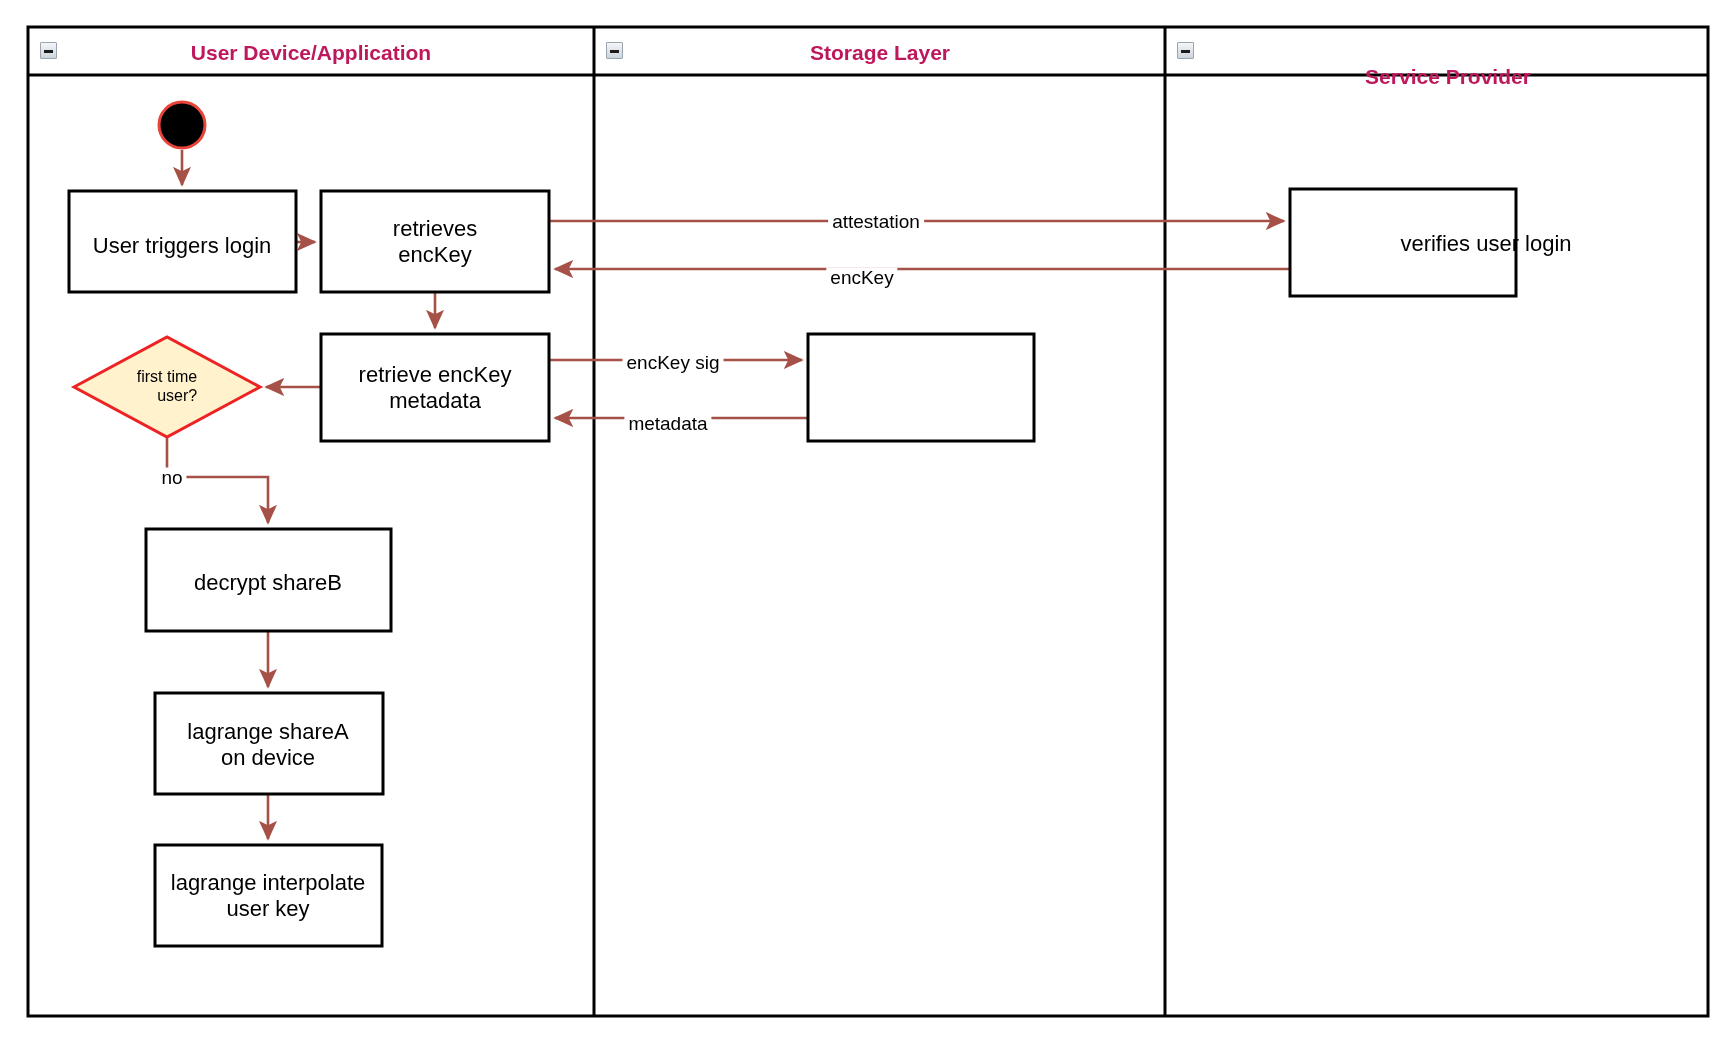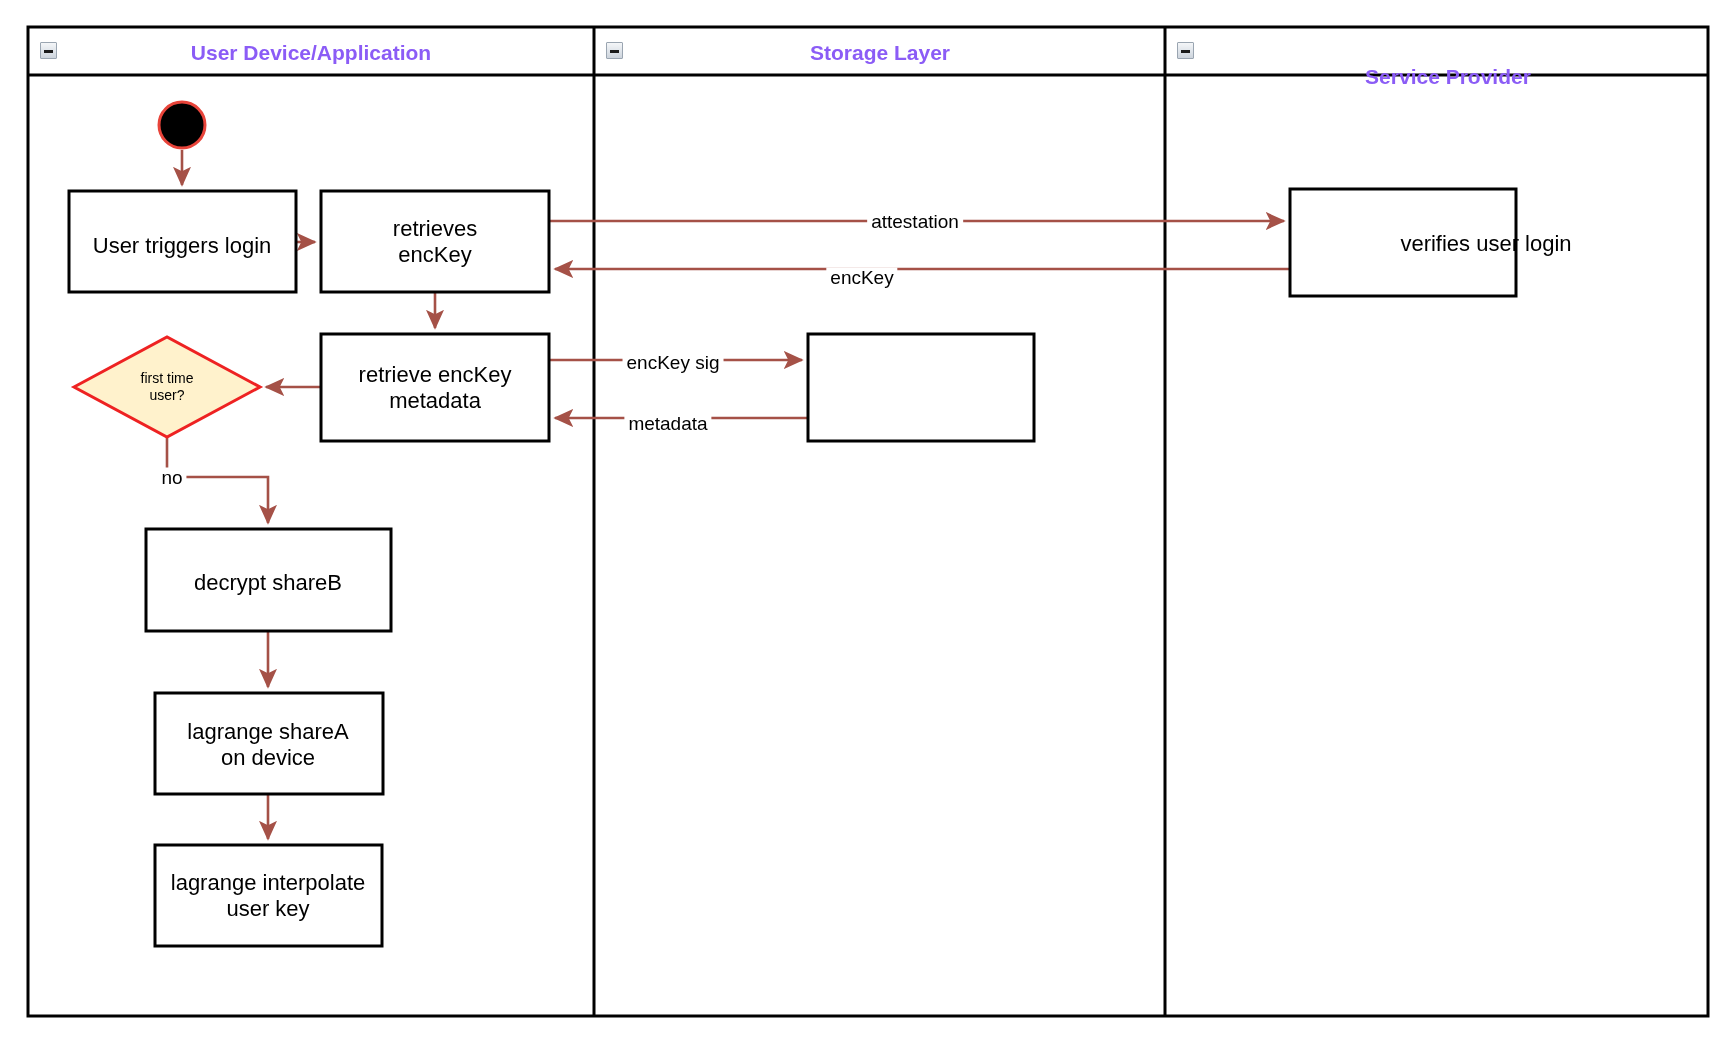--- a/index.html
+++ b/index.html
@@ -23,21 +23,21 @@
     position: absolute;
     left: 0;
     top: 0;
     width: 1732px;
     height: 1038px;
   }
   .lane-header-label {
     position: absolute;
     font-weight: bold;
     font-size: 21px;
-    color: #8b5cf6;
+    color: #be185d;
     text-align: left;
     line-height: 1;
     white-space: nowrap;
     transform: translate(-50%, -50%);
   }
   .collapse-icon {
     position: absolute;
     width: 17px;
     height: 17px;
     box-sizing: border-box;
@@ -188,38 +188,38 @@
   <div class="lane-header-label" style="left:880px; top:52px;">Storage Layer</div>
 
   <div class="collapse-icon" style="left:1177px; top:42px;"></div>
   <div class="lane-header-label" style="left:1448px; top:52px;margin-top:24px;">Service Provider</div>
 
   <div class="node-label" style="left:182px; top:246px;">User triggers login</div>
 
   <div class="node-label" style="left:435px; top:242px;">retrieves
 encKey</div>
 
-  <div class="node-label" style="left:167px; top:387px; font-size:14px;">first time
+  <div class="node-label" style="left:167px; top:387px; font-size:16px;text-align:right;">first time
 user?</div>
 
   <div class="node-label" style="left:435px; top:388px;">retrieve encKey
 metadata</div>
 
 
   <div class="node-label" style="left:1486px; top:244px;text-align:right;">verifies user login</div>
 
   <div class="node-label" style="left:268px; top:583px;">decrypt shareB</div>
 
   <div class="node-label" style="left:268px; top:745px;">lagrange shareA
 on device</div>
 
   <div class="node-label" style="left:268px; top:896px;">lagrange interpolate
 user key</div>
 
-  <div class="edge-label" style="left:876px; top:221px;margin-left:39px;">attestation</div>
+  <div class="edge-label" style="left:876px; top:221px;">attestation</div>
 
   <div class="edge-label" style="left:862px; top:277px;">encKey</div>
 
   <div class="edge-label" style="left:673px; top:362px;">encKey sig</div>
 
   <div class="edge-label" style="left:668px; top:423px;">metadata</div>
 
   <div class="edge-label" style="left:172px; top:477px;">no</div>
 
 </div>

